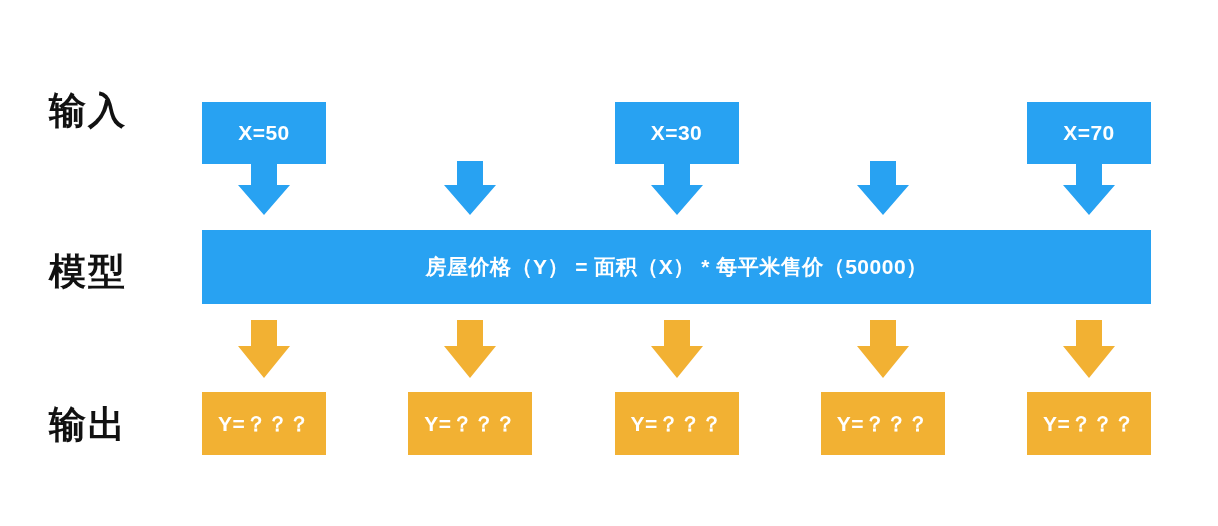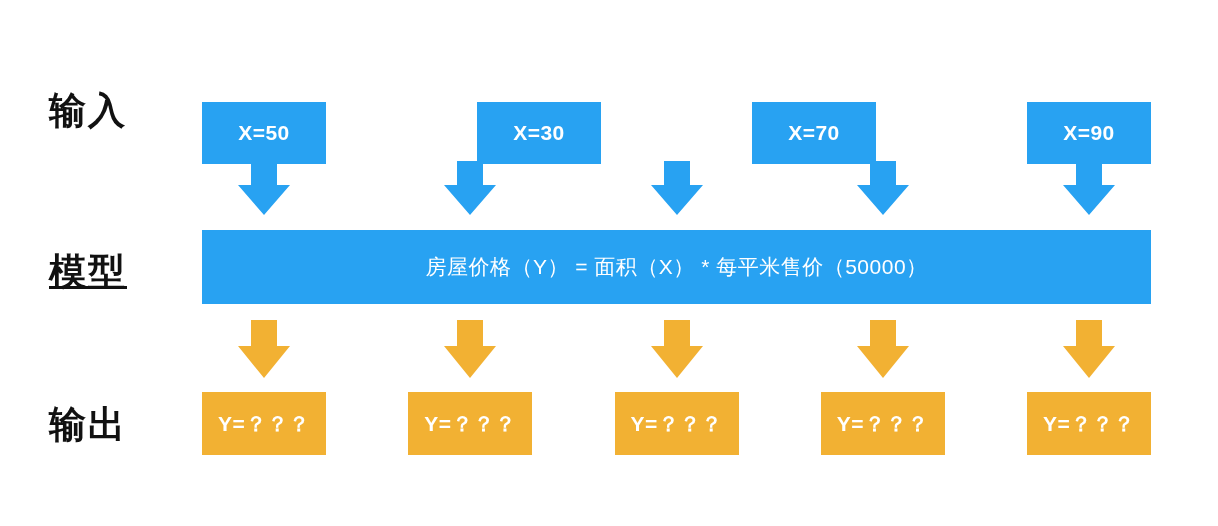--- a/index.html
+++ b/index.html
@@ -21,21 +21,21 @@
     width: 110px;
     text-align: center;
     font-size: 37px;
     font-weight: 700;
     color: var(--label-text, #111);
     letter-spacing: 2px;
     line-height: 1;
     white-space: nowrap;
   }
   .row-label.input  { top: 92px; }
-  .row-label.model  { top: 253px; text-decoration: underline; }
+  .row-label.model  { top: 253px; }
   .row-label.output { top: 406px; }
 
   .content-row {
     position: absolute;
     left: 202px;
     width: 949px;
     display: flex;
     justify-content: space-between;
   }
   .cell {
@@ -73,39 +73,38 @@
     left: 202px;
     top: 230px;
     width: 949px;
     height: 74px;
     background: var(--blue, #28a2f2);
     display: flex;
     align-items: center;
     justify-content: center;
     color: #ffffff;
     font-size: 21px;
-    font-weight: 400;
+    font-weight: 700;
     letter-spacing: 0.5px;
     white-space: nowrap;
   }
 </style>
 </head>
 <body>
 
 <div class="canvas">
 
   <div class="row-label input">输入</div>
   <div class="row-label model">模型</div>
   <div class="row-label output">输出</div>
 
   <div class="content-row input-row">
     <div class="box blue">X=50</div>
     <div class="box blue">X=30</div>
     <div class="box blue">X=70</div>
-    <div class="box blue">X=90</div>
   </div>
 
   <div class="content-row arrow-row-1">
     <div class="cell">
         <svg class="arrow blue" width="52" height="54" viewBox="0 0 52 54">
           <polygon points="13,0 39,0 39,24 52,24 26,54 0,24 13,24" fill="currentColor"></polygon>
         </svg>
       </div>
     <div class="cell">
         <svg class="arrow blue" width="52" height="54" viewBox="0 0 52 54">

